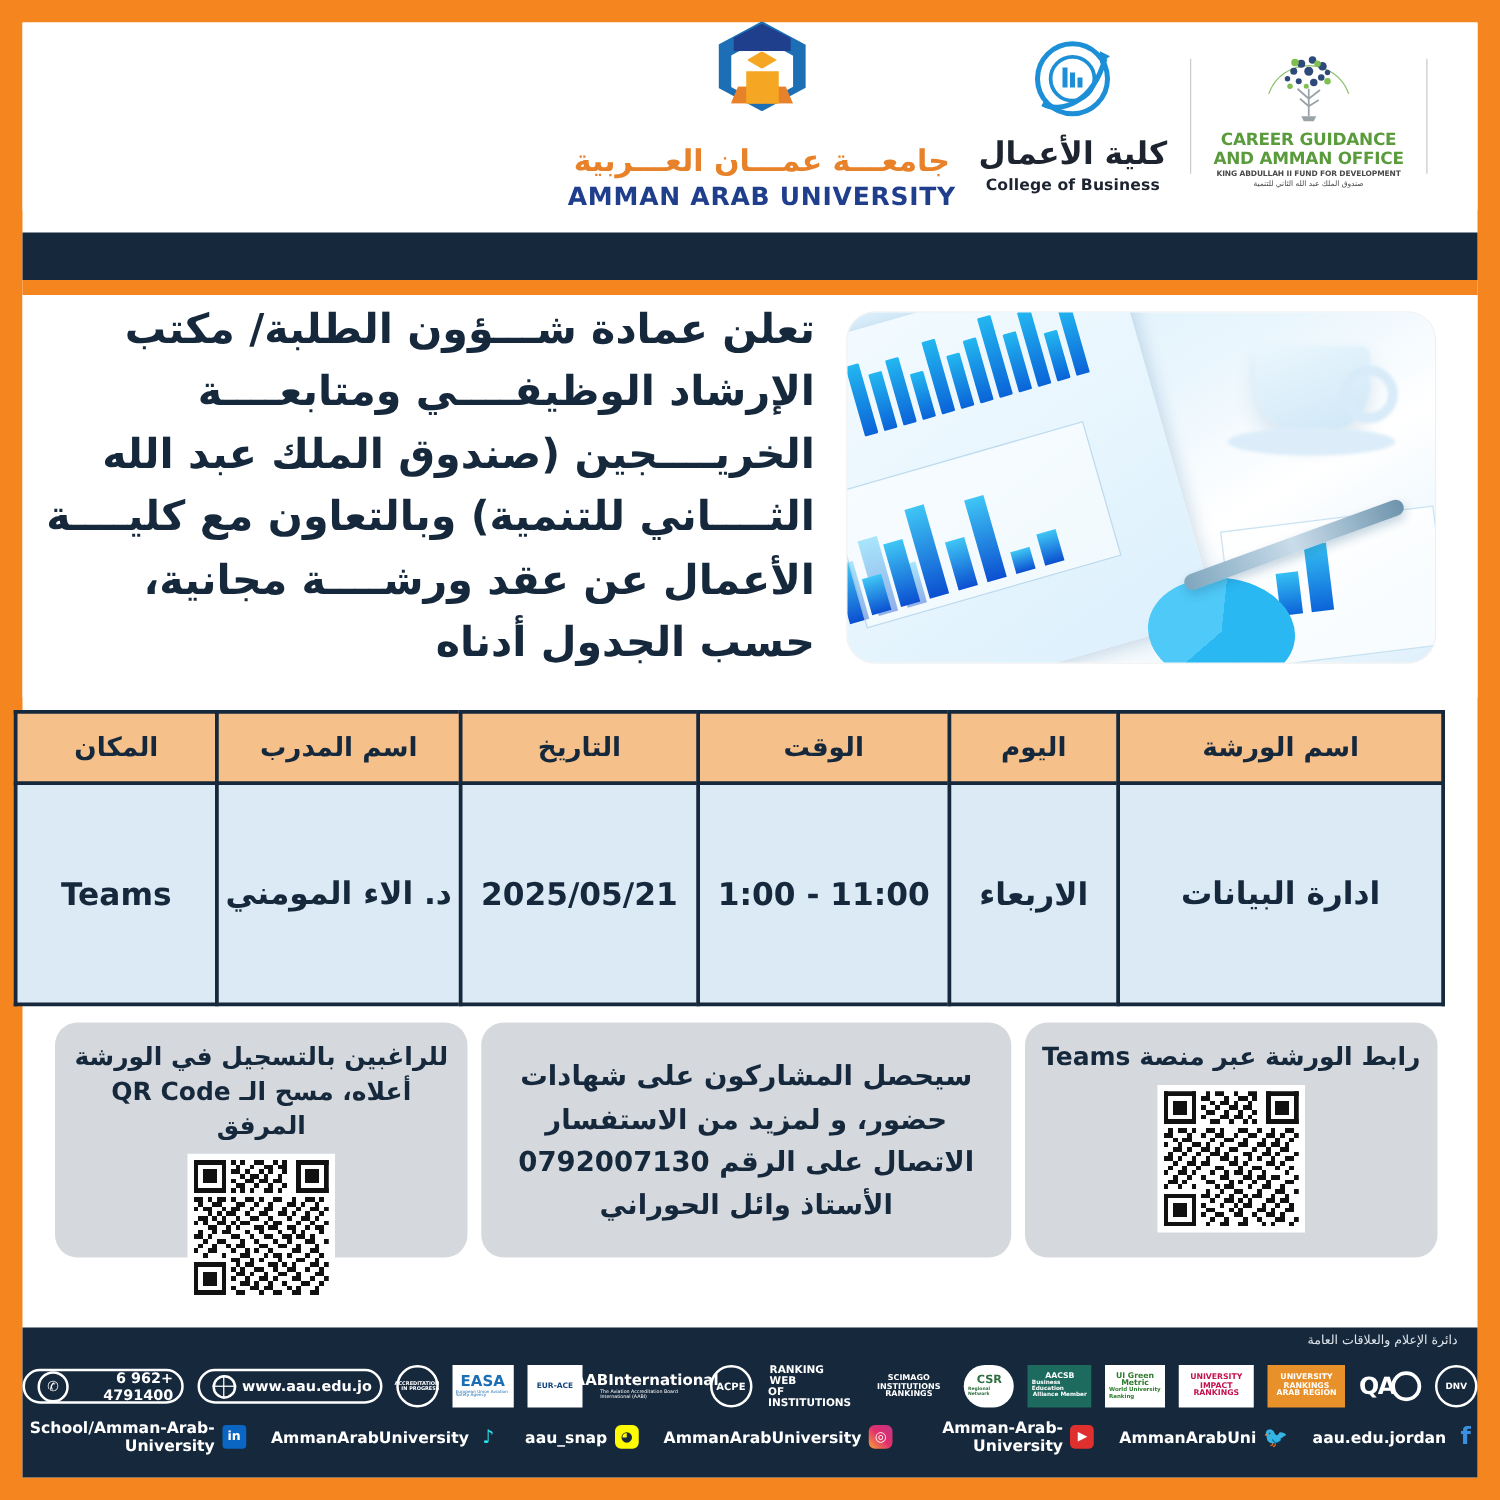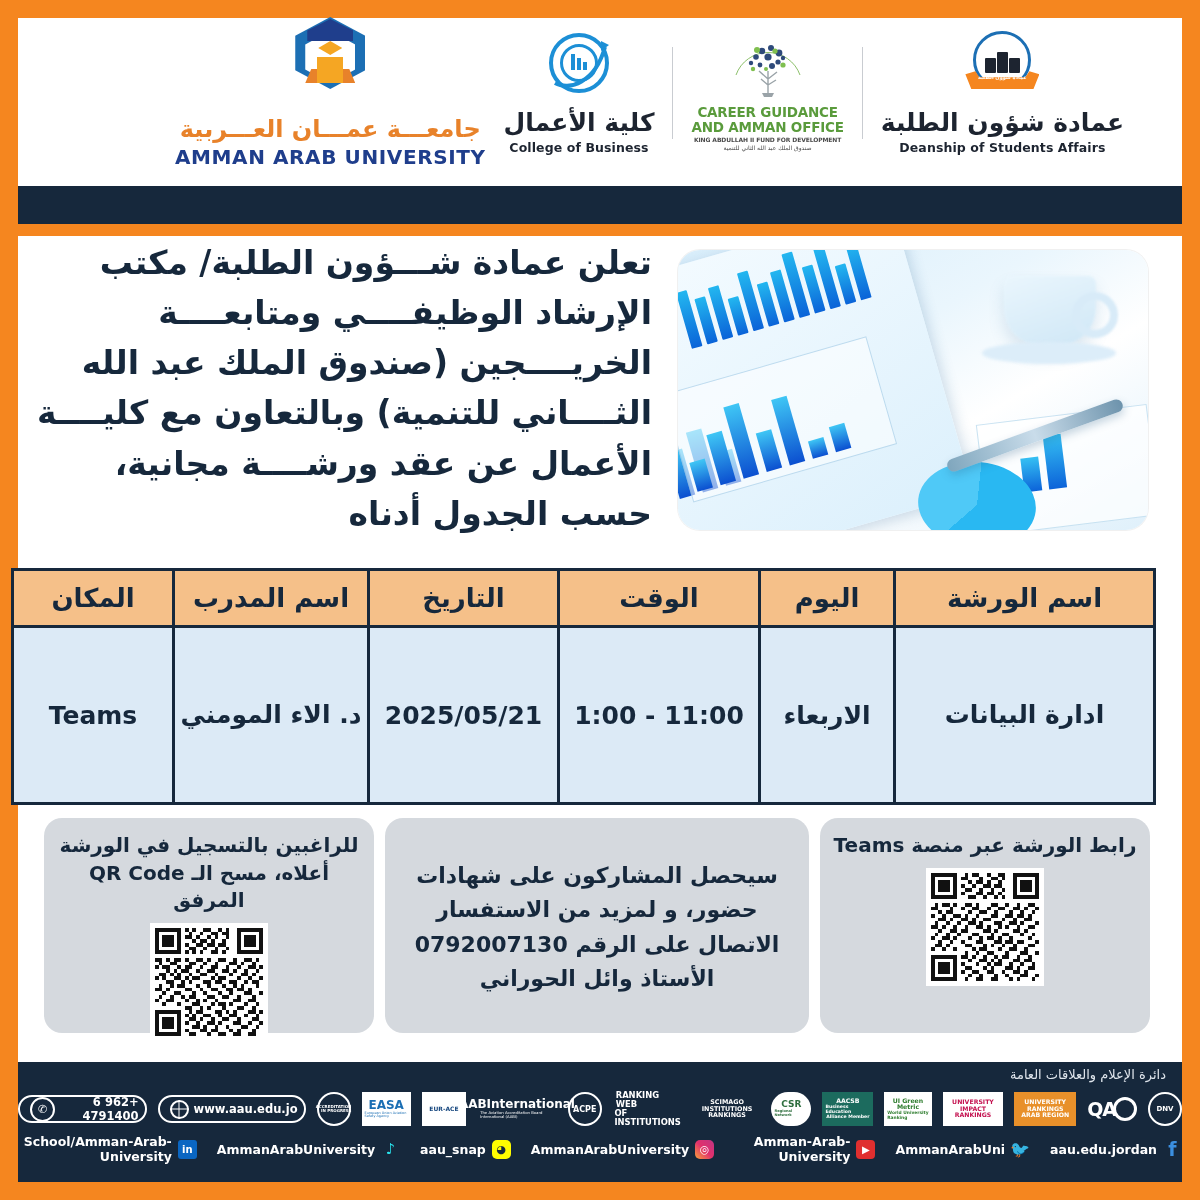--- a/index.html
+++ b/index.html
@@ -223,34 +223,34 @@
     table-layout:fixed;
     direction:rtl;
   }
   table.sched th,table.sched td{
     border:3px solid #16283C;
     text-align:center;vertical-align:middle;
     color:#16283C;
   }
   table.sched th{
     background:#F5C089;
-    font-size:26px;font-weight:bold;
+    font-size:21px;font-weight:bold;
     height:52px;
   }
   table.sched td{
     background:#DCEAF6;
     font-size:25px;font-weight:bold;
     height:172px;
   }
   td.wkname{font-size:38px;line-height:1.18;}
   td.trainer{font-size:25px;line-height:1.25;}
 
   
   .boxes{
-    position:absolute;left:26px;top:800px;width:1112px;height:215px;
+    position:absolute;left:26px;top:800px;width:1112px;height:188px;
     display:flex;flex-direction:row-reverse;gap:11px;
   }
   .ibox{
     background:#D5D9DE;border-radius:18px;
     display:flex;flex-direction:column;align-items:center;
     padding:14px 12px 10px;box-sizing:border-box;
     color:#16283C;text-align:center;
   }
   .ibox.qr-reg{width:330px;}
   .ibox.notes{width:424px;justify-content:center;}
@@ -268,21 +268,21 @@
   .qr{width:100%;height:100%;}
 
   
   .footer{
     position:absolute;left:18px;top:1062px;width:1164px;height:120px;
     background:#16283C;
     color:#fff;
   }
   .f-dept{
     position:absolute;right:16px;top:5px;
-    font-size:13px;color:#dfe5ec;direction:rtl;
+    font-size:10px;color:#dfe5ec;direction:rtl;
   }
   .f-badges{
     position:absolute;left:0;top:26px;width:1164px;height:42px;
     display:flex;align-items:center;justify-content:center;gap:11px;
   }
   .bdg{height:34px;display:flex;align-items:center;justify-content:center;}
   .bdg-circle{
     width:34px;height:34px;border-radius:50%;
     border:2px solid #fff;box-sizing:border-box;
     display:flex;align-items:center;justify-content:center;
@@ -353,34 +353,20 @@
 </head>
 <body>
 
 <div class="poster">
   <div class="canvas">
 
     <div class="logo-band">
 
       <div class="logo-left">
 
-        <div class="logo-unit">
-          <div class="dsa-emblem">
-            <div class="dsa-ring"></div>
-            <div class="dsa-caps">
-              <span class="cap s"></span>
-                <span class="cap m"></span>
-                <span class="cap s"></span>
-            </div>
-            <div class="dsa-ribbon"></div>
-            <div class="dsa-ribbon-txt">عمادة شؤون الطلبة</div>
-          </div>
-          <div class="logo-ar">عمادة شؤون الطلبة</div>
-          <div class="logo-en">Deanship of Students Affairs</div>
-        </div>
 
         <div class="logo-div"></div>
 
         <div class="logo-unit">
           <div class="cg-emblem">
             <svg width="92" height="70" viewBox="0 0 92 70" aria-hidden="true">
               <path d="M14 40 A34 34 0 0 1 78 40" fill="none" stroke="#8CC06A" stroke-width="1"></path>
               <g fill="#2E4A7A">
                 <circle cx="40" cy="16" r="3.2"></circle>
                   <circle cx="49" cy="13" r="3"></circle>

